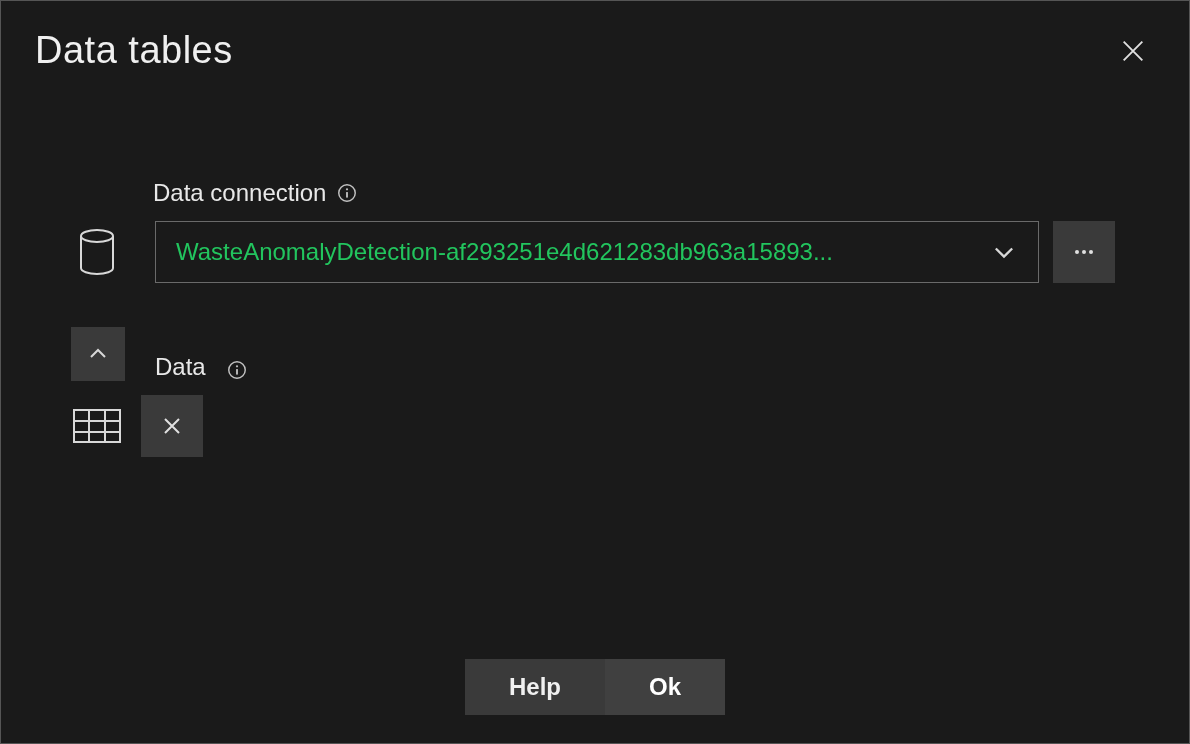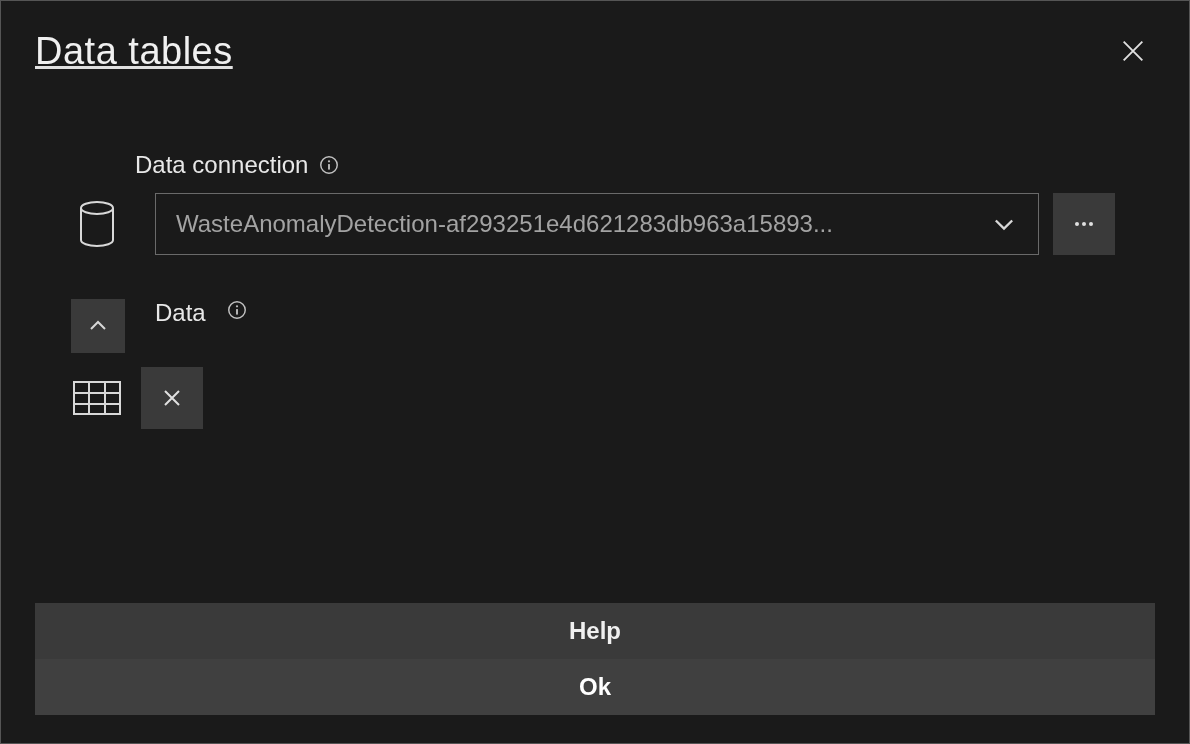--- a/index.html
+++ b/index.html
@@ -20,23 +20,22 @@
       width: 100%;
       height: 100%;
       display: flex;
       flex-direction: column;
       padding: 28px 34px 24px 34px;
       position: relative;
     }
     .header {
       display: flex;
       justify-content: space-between;
-      align-items: flex-end;
-      margin-bottom: 78px;
-      text-decoration: underline;
+      align-items: flex-start;
+      margin-bottom: 106px;
     }
     .title {
       font-size: 38px;
       font-weight: 400;
       color: #f0f0f0;
       letter-spacing: 0.5px;
     }
     .close-btn {
       width: 44px;
       height: 44px;
@@ -53,21 +52,21 @@
     .content {
       flex: 1;
       padding-left: 32px;
       padding-right: 40px;
     }
     .section-label-row {
       display: flex;
       align-items: center;
       gap: 10px;
       margin-bottom: 14px;
-      margin-left: 68px;
+      margin-left: 86px;
     }
     .section-label {
       font-size: 24px;
       font-weight: 400;
       color: #e8e8e8;
     }
     .info-icon {
       width: 22px;
       height: 22px;
       display: flex;
@@ -107,21 +106,21 @@
       display: flex;
       align-items: center;
       padding: 0 20px;
       cursor: pointer;
       overflow: hidden;
       margin-left: 14px;
     }
     .dropdown-text {
       flex: 1;
       font-size: 24px;
-      color: #a3a3a3;
+      color: #22c55e;
       white-space: nowrap;
       overflow: hidden;
       text-overflow: ellipsis;
     }
     .dropdown-chevron {
       width: 28px;
       height: 28px;
       display: flex;
       align-items: center;
       justify-content: center;
@@ -136,21 +135,21 @@
       justify-content: center;
       cursor: pointer;
       color: #e0e0e0;
     }
     .small-btn svg {
       width: 24px;
       height: 24px;
     }
     .expand-row {
       display: flex;
-      align-items: flex-start;
+      align-items: flex-end;
       gap: 20px;
       margin-bottom: 14px;
     }
     .expand-btn {
       width: 54px;
       height: 54px;
       background: #3a3a3a;
       display: flex;
       align-items: center;
       justify-content: center;
@@ -161,24 +160,23 @@
       width: 24px;
       height: 24px;
     }
     .expand-label {
       font-size: 24px;
       color: #e8e8e8;
       margin-left: 10px;
     }
     .footer {
       display: flex;
-      justify-content: flex-start;
+      justify-content: center;
       padding-right: 0;
       padding-bottom: 4px;
-      flex-direction: column;
     }
     .btn {
       min-width: 140px;
       height: 56px;
       display: flex;
       align-items: center;
       justify-content: center;
       font-size: 24px;
       font-weight: 600;
       cursor: pointer;

